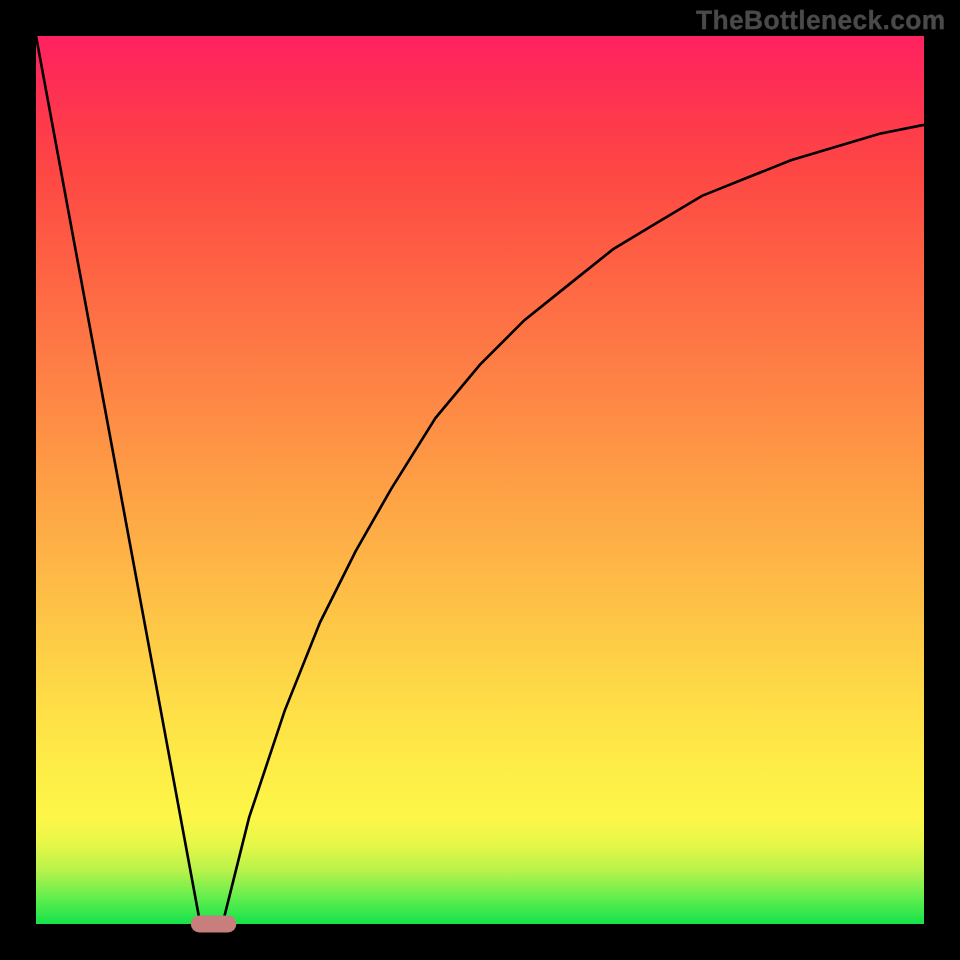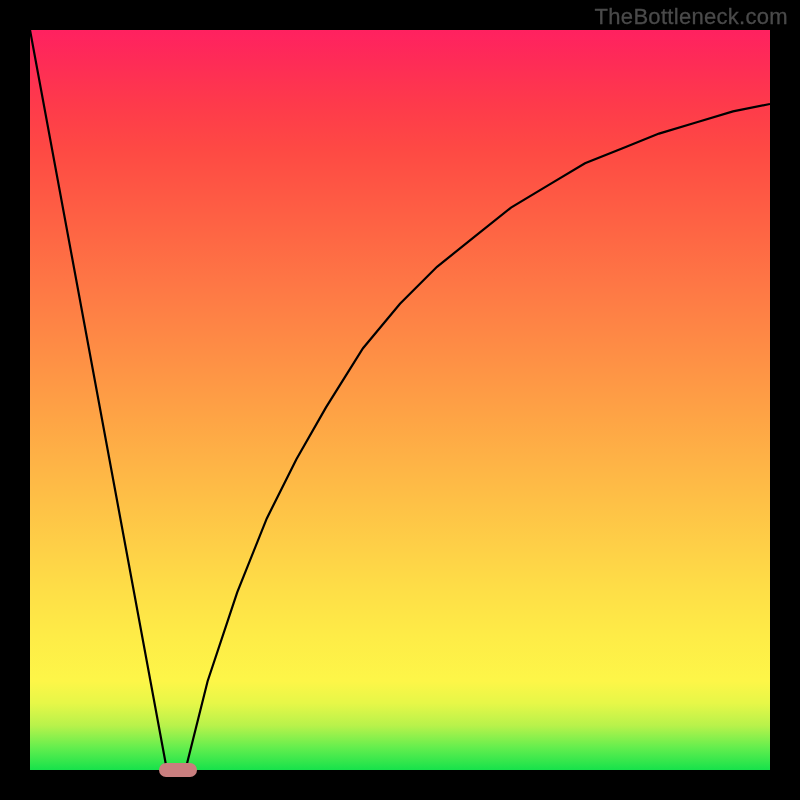--- a/index.html
+++ b/index.html
@@ -52,21 +52,21 @@
       #ff2160 100%
     );
   }
 
   .watermark {
     position: absolute;
     top: 4px;
     right: 12px;
     color: #4a4a4a;
     font-size: 22px;
-    font-weight: 400;
+    font-weight: 700;
     letter-spacing: 0.3px;
     z-index: 10;
     -webkit-text-stroke: 0.3px #4a4a4a;
   }
 
   svg.curve {
     position: absolute;
     left: 0;
     top: 0;
     width: 740px;

